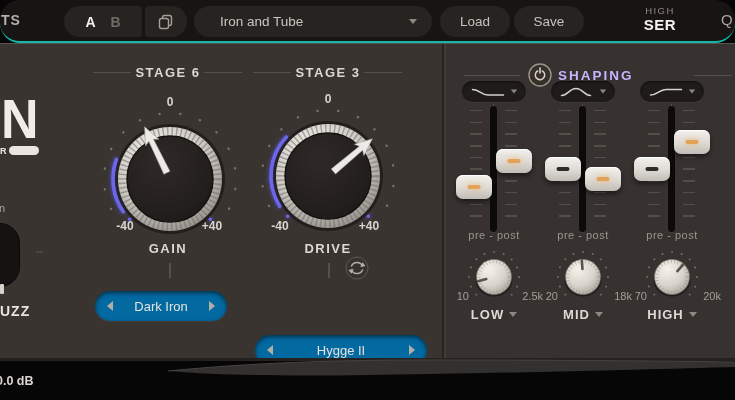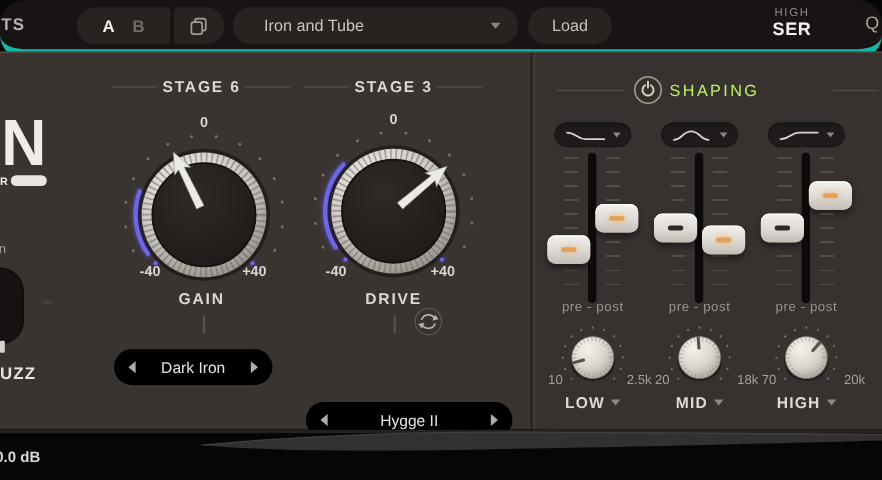--- a/index.html
+++ b/index.html
@@ -1,20 +1,20 @@
 <!DOCTYPE html>
 <html><head>
 <meta charset="utf-8">
 <style>
   html,body{margin:0;padding:0;background:#000;}
   .app{position:relative;width:735px;height:400px;overflow:hidden;background:#070606;
        font-family:"Liberation Sans",sans-serif;-webkit-font-smoothing:antialiased;user-select:none;}
 
   
-  .topbar{position:absolute;left:0;top:0;width:735px;height:41px;background:#171413;border-bottom:8px solid #14b8a6;border-radius:20px;}
+  .topbar{position:absolute;left:0;top:0;width:735px;height:41px;background:#171413;border-bottom:2px solid #14b8a6;border-radius:20px;}
   .frag-presets{position:absolute;left:1px;top:12px;font-size:14px;font-weight:bold;color:#b5b0ab;letter-spacing:1px;}
   .pill{position:absolute;top:6px;height:31px;background:#262321;border-radius:16px;display:flex;align-items:center;justify-content:center;}
   .ab{left:64px;width:78px;border-radius:16px 4px 4px 16px;gap:15px;}
   .ab .a{color:#f3f0ec;font-weight:bold;font-size:14px;}
   .ab .b{color:#716c67;font-weight:bold;font-size:14px;}
   .copy{left:145px;width:42px;border-radius:4px 16px 16px 4px;}
   .preset{left:194px;width:238px;justify-content:space-between;padding:0 15px 0 26px;box-sizing:border-box;
           color:#c9c5c0;font-size:13.5px;}
   .btn{color:#c6c2bd;font-size:13.5px;}
   .loadbtn{left:440px;width:70px;}
@@ -35,32 +35,32 @@
   .lbl{position:absolute;font-weight:bold;font-size:12px;color:#d8d4cf;text-align:center;}
   .param{position:absolute;font-weight:bold;font-size:13px;letter-spacing:1.5px;color:#dcd8d3;text-align:center;}
   .vtick{position:absolute;width:1.5px;height:15px;background:#56504c;}
 
   svg{display:block;}
   .big-knob{position:absolute;cursor:pointer;}
   .dots{fill:none;stroke:#79716a;stroke-width:2.2;stroke-dasharray:0.4 17.56;stroke-linecap:round;}
   .led{fill:none;stroke:#6b67e8;stroke-width:3.6;stroke-linecap:round;filter:drop-shadow(0 0 2px #5a57d8);}
   .ridges{fill:none;stroke:#6f6a64;stroke-width:9;stroke-dasharray:1.4 3.1;opacity:.55;}
 
-  .selector{position:absolute;height:30px;background:#000000;border-radius:15px;display:flex;align-items:center;justify-content:space-between;
+  .selector{position:absolute;height:30px;background:#0369a1;border-radius:15px;display:flex;align-items:center;justify-content:space-between;
             padding:0 12px;box-sizing:border-box;color:#e6e2dd;font-size:13px;
             box-shadow:inset 0 2px 4px rgba(0,0,0,.55),0 1px 0 rgba(255,255,255,.05);cursor:pointer;}
   .tri-l{width:0;height:0;border-top:5px solid transparent;border-bottom:5px solid transparent;border-right:6.5px solid #b2ada7;}
   .tri-r{width:0;height:0;border-top:5px solid transparent;border-bottom:5px solid transparent;border-left:6.5px solid #b2ada7;}
 
   .swapbtn{position:absolute;cursor:pointer;}
 
   
-  .shaping-title{position:absolute;font-weight:normal;font-size:13.5px;letter-spacing:2px;color:#bef264;}
+  .shaping-title{position:absolute;font-weight:bold;font-size:13.5px;letter-spacing:2px;color:#c4b5fd;}
   .powerbtn{position:absolute;cursor:pointer;}
-  .band{position:absolute;top:54px;width:90px;height:255px;}
+  .band{position:absolute;top:33px;width:90px;height:255px;}
   .band.b1{left:449px;} .band.b2{left:538px;} .band.b3{left:627px;}
   .shape-pill{position:absolute;left:13px;top:4px;width:64px;height:21px;background:#1e1b1a;border-radius:11px;
               display:flex;align-items:center;justify-content:center;gap:4px;
               box-shadow:inset 0 1px 2px rgba(0,0,0,.5),0 1px 0 rgba(255,255,255,.04);cursor:pointer;}
   .shape-pill .caret-down{transform:scale(.8);}
   .curve-icon{stroke:#d6d2cb;stroke-width:1.5;fill:none;stroke-linecap:round;}
   .band-tick{position:absolute;left:44px;top:27px;width:1px;height:6px;background:#56504c;}
   .track{position:absolute;left:41px;top:29px;width:7px;height:126px;background:#0d0b0a;border-radius:4px;
          box-shadow:0 1px 0 rgba(255,255,255,.06);cursor:pointer;}
   .ticks{position:absolute;top:33px;width:12px;height:117px;
@@ -136,20 +136,23 @@
     </div>
 
     <div class="pill btn loadbtn">
       <span>Load</span>
     </div>
 
     <div class="pill preset">
       <span>Iron and Tube</span>
       <span class="caret-down"></span>
     </div>
+    <div class="pill btn savebtn">
+      <span>Save</span>
+    </div>
 
     <div class="mode">
       <span class="ml">HIGH</span>
       <span class="mv">SER</span>
     </div>
 
     <span class="qmark">Q</span>
   </header>
 
   <div class="panel">

